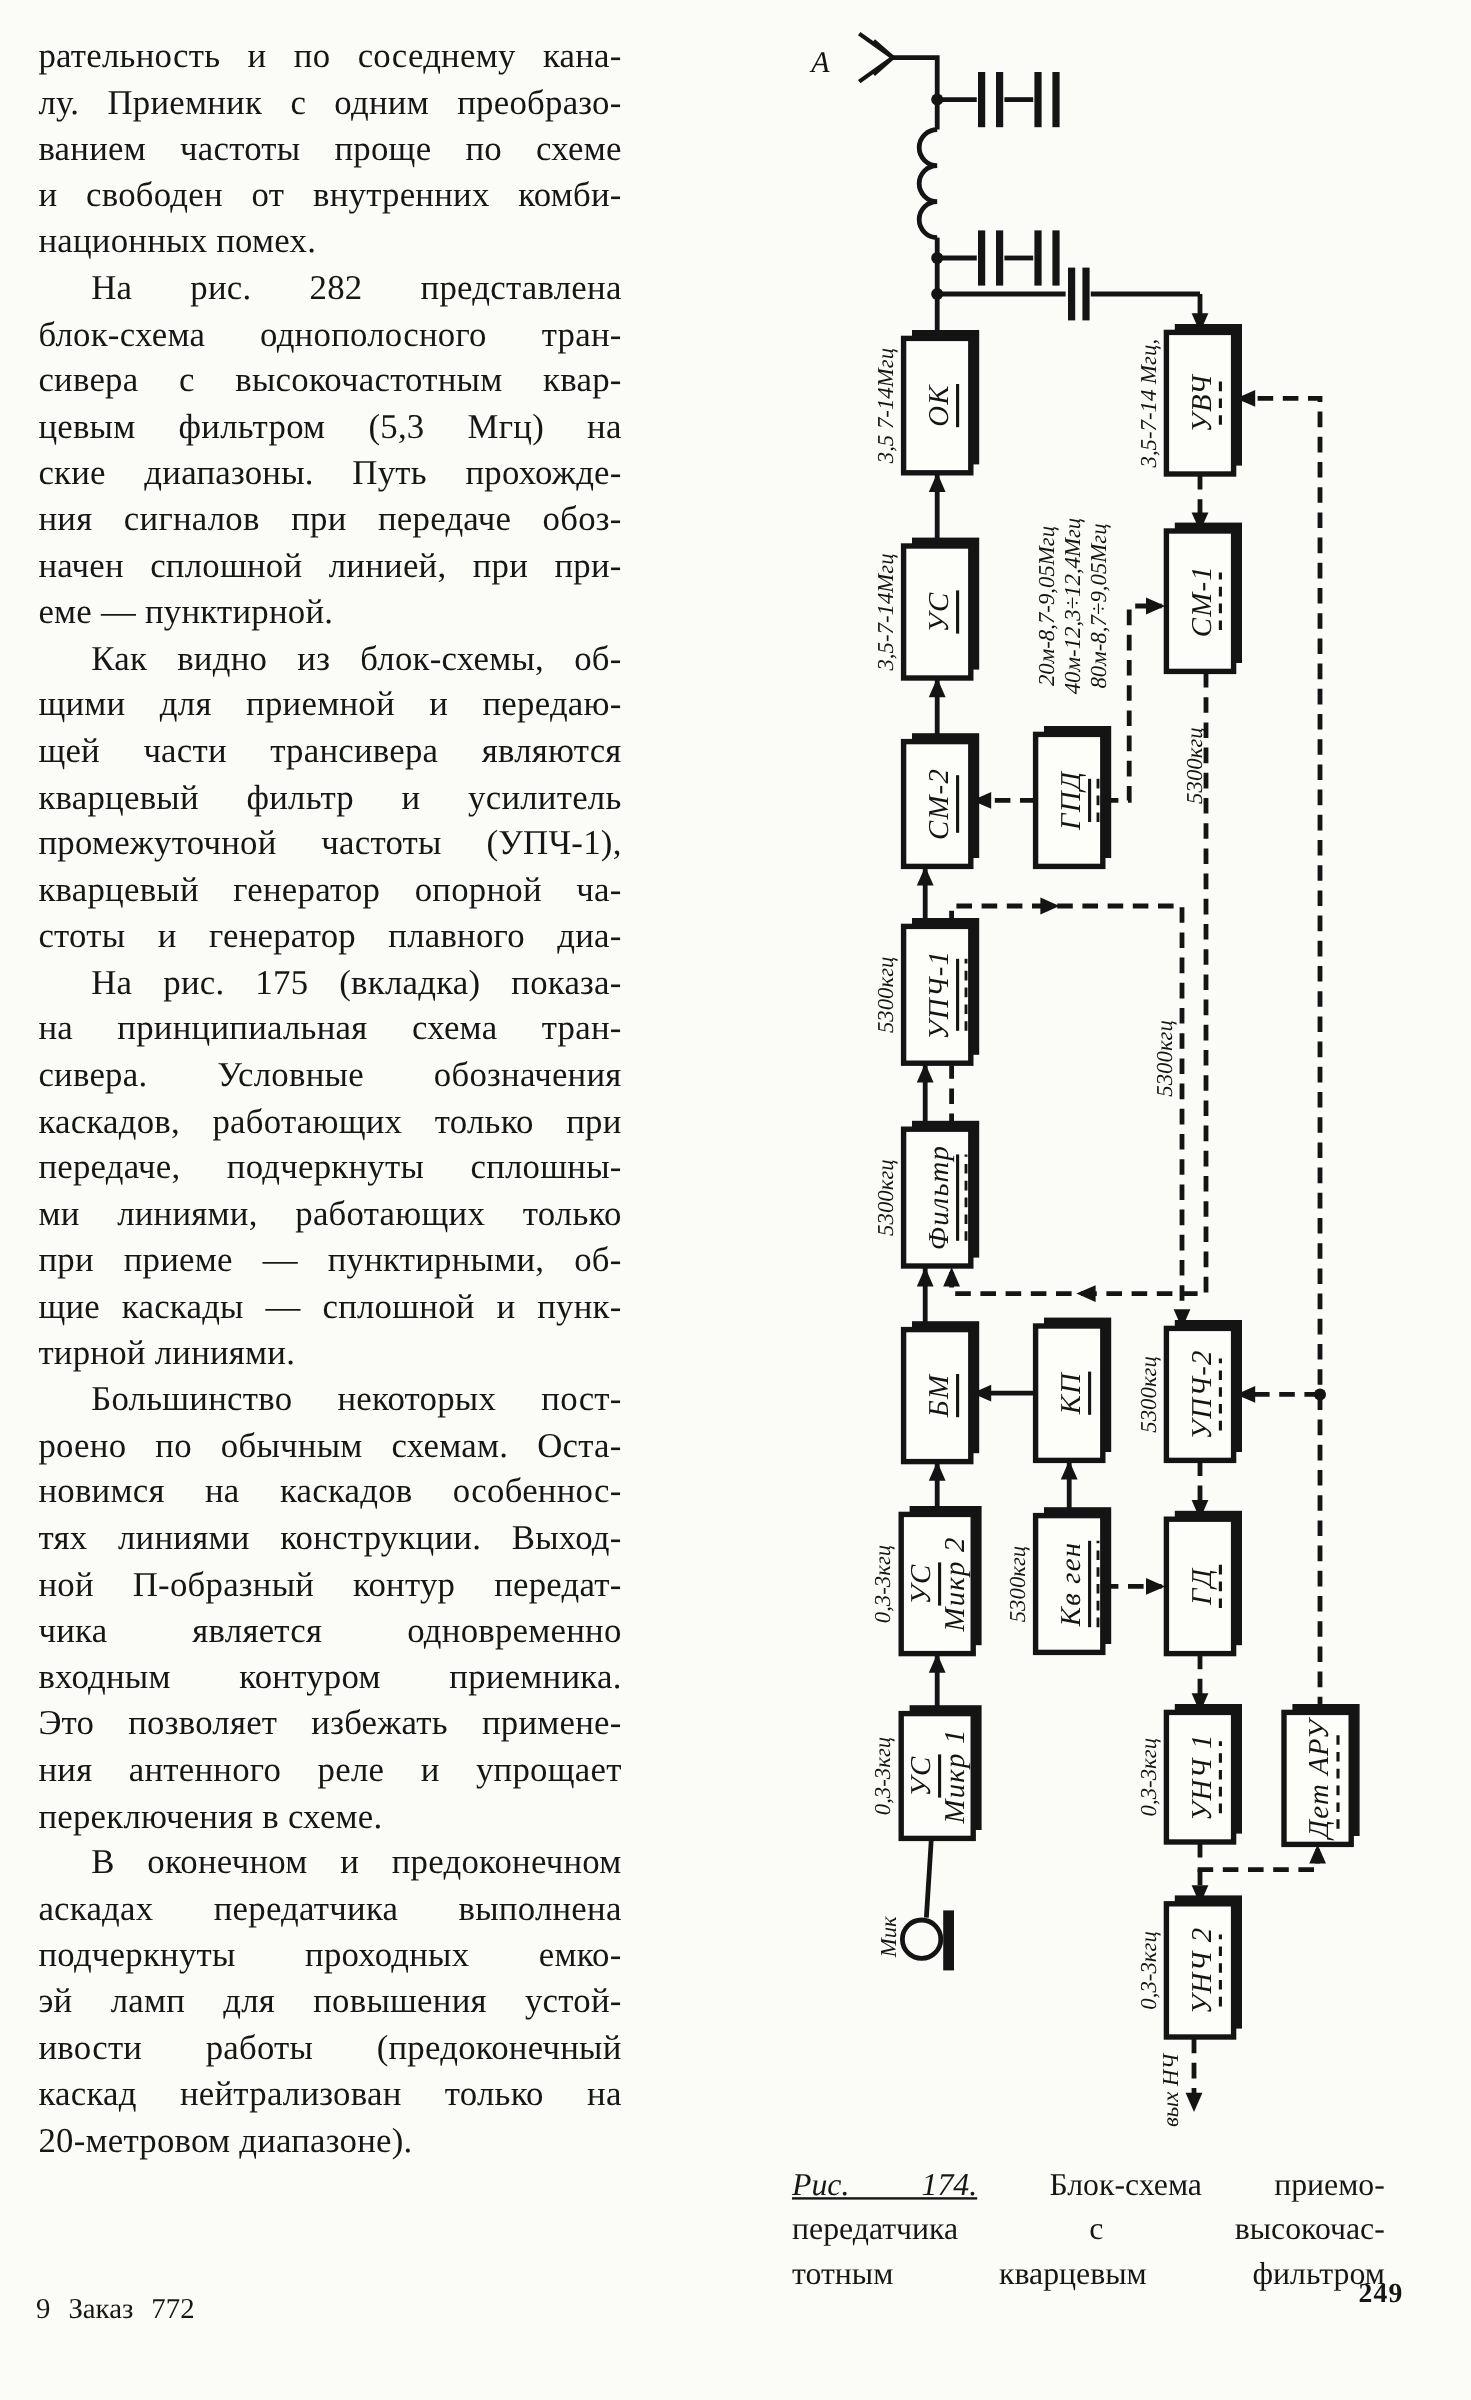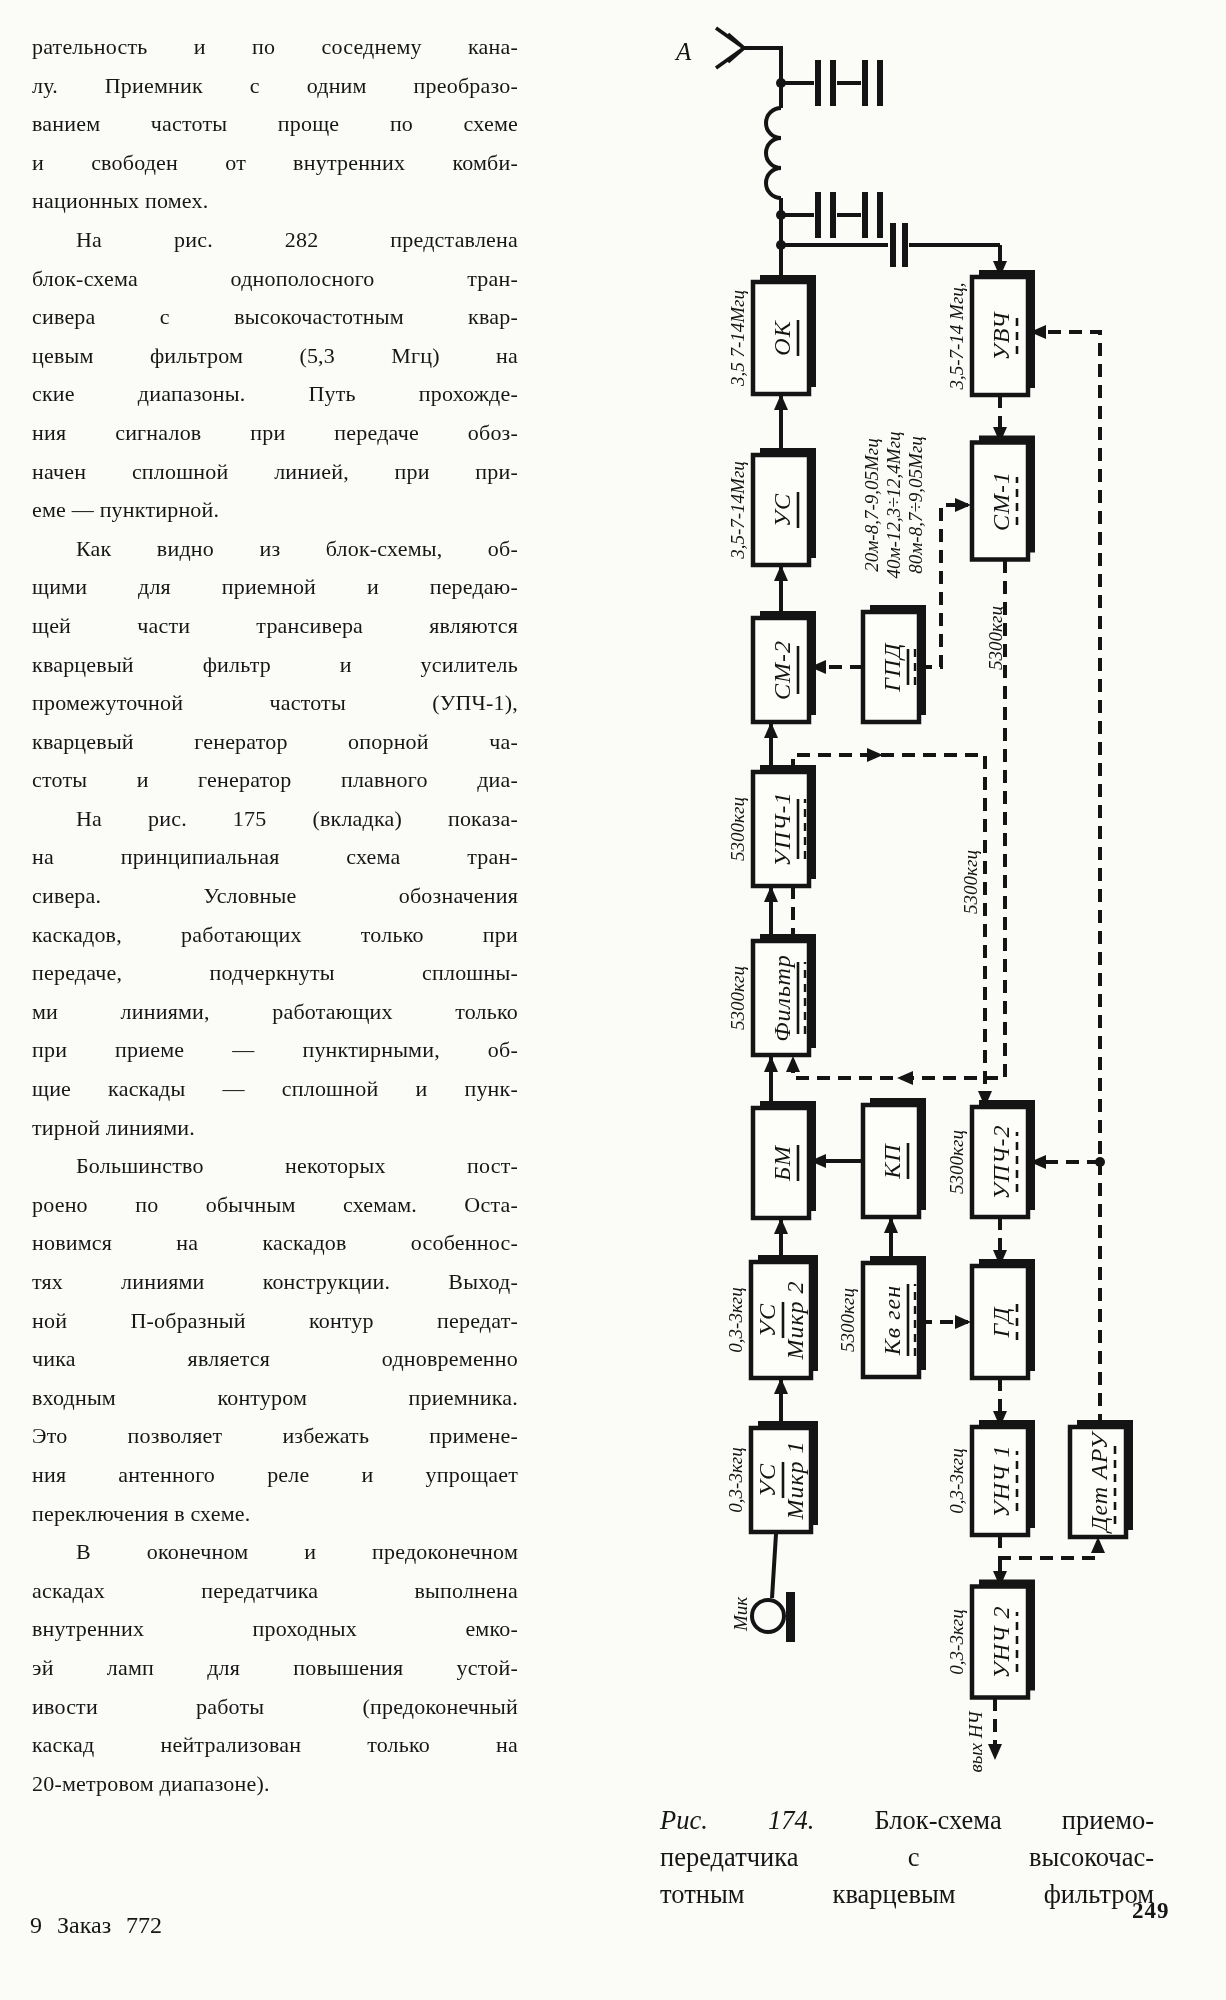--- a/index.html
+++ b/index.html
@@ -1,25 +1,25 @@
 <!DOCTYPE html>
 <html><head>
 <meta charset="utf-8">
 <style>
   html,body{margin:0;padding:0;}
   body{width:1226px;height:2000px;position:relative;background:#fbfbf8;color:#161616;
        font-family:"Liberation Serif",serif;overflow:hidden;}
   .col{position:absolute;left:32px;top:28px;width:486px;}
-  .tline{font-size:22px;line-height:38.6px;height:38.6px;text-align:justify;text-align-last:justify;
+  .tline{font-size:29px;line-height:38.6px;height:38.6px;text-align:justify;text-align-last:justify;
          white-space:normal;letter-spacing:.2px;}
   .tline.indent{padding-left:44px;}
   .tline.pend{text-align-last:left;}
   .caption{position:absolute;left:660px;top:1802px;width:494px;font-size:26.5px;line-height:37px;}
   .capline{text-align:justify;text-align-last:justify;}
-  .caption i{font-style:italic;}
+  .caption i{font-style:italic;text-decoration:underline;}
   .footer-left{position:absolute;left:30px;top:1912px;font-size:24px;word-spacing:9px;}
   .pageno{position:absolute;left:1132px;top:1898px;font-size:23px;font-weight:bold;letter-spacing:1px;}
   svg text{font-family:"Liberation Serif",serif;font-style:italic;fill:#141414;}
   .blklbl{font-size:24px;letter-spacing:1px;}
   .freqlbl{font-size:19px;}
   .biglbl{font-size:25px;}
 </style>
 </head>
 <body>
 
@@ -58,21 +58,21 @@
     <div class="tline">новимся на каскадов особеннос-</div>
     <div class="tline">тях линиями конструкции. Выход-</div>
     <div class="tline">ной П-образный контур передат-</div>
     <div class="tline">чика является одновременно</div>
     <div class="tline">входным контуром приемника.</div>
     <div class="tline">Это позволяет избежать примене-</div>
     <div class="tline">ния антенного реле и упрощает</div>
     <div class="tline pend">переключения в схеме.</div>
     <div class="tline indent">В оконечном и предоконечном</div>
     <div class="tline">аскадах передатчика выполнена</div>
-    <div class="tline">внутренних проходных емко-</div>
+    <div class="tline">подчеркнуты проходных емко-</div>
     <div class="tline">эй ламп для повышения устой-</div>
     <div class="tline">ивости работы (предоконечный</div>
     <div class="tline">каскад нейтрализован только на</div>
     <div class="tline pend">20-метровом диапазоне).</div>
   </div>
 
 <svg style="position:absolute;left:530px;top:0;width:696px;height:1800px" viewBox="530 0 696 1800" xmlns="http://www.w3.org/2000/svg">
     <path d="M772,1598L776,1534" fill="none" stroke="#141414" stroke-width="4" stroke-dasharray="none"></path>
     <path d="M781,1428L781,1378" fill="none" stroke="#141414" stroke-width="4" stroke-dasharray="none"></path>
     <path d="M781,1262L781,1218" fill="none" stroke="#141414" stroke-width="4" stroke-dasharray="none"></path>

